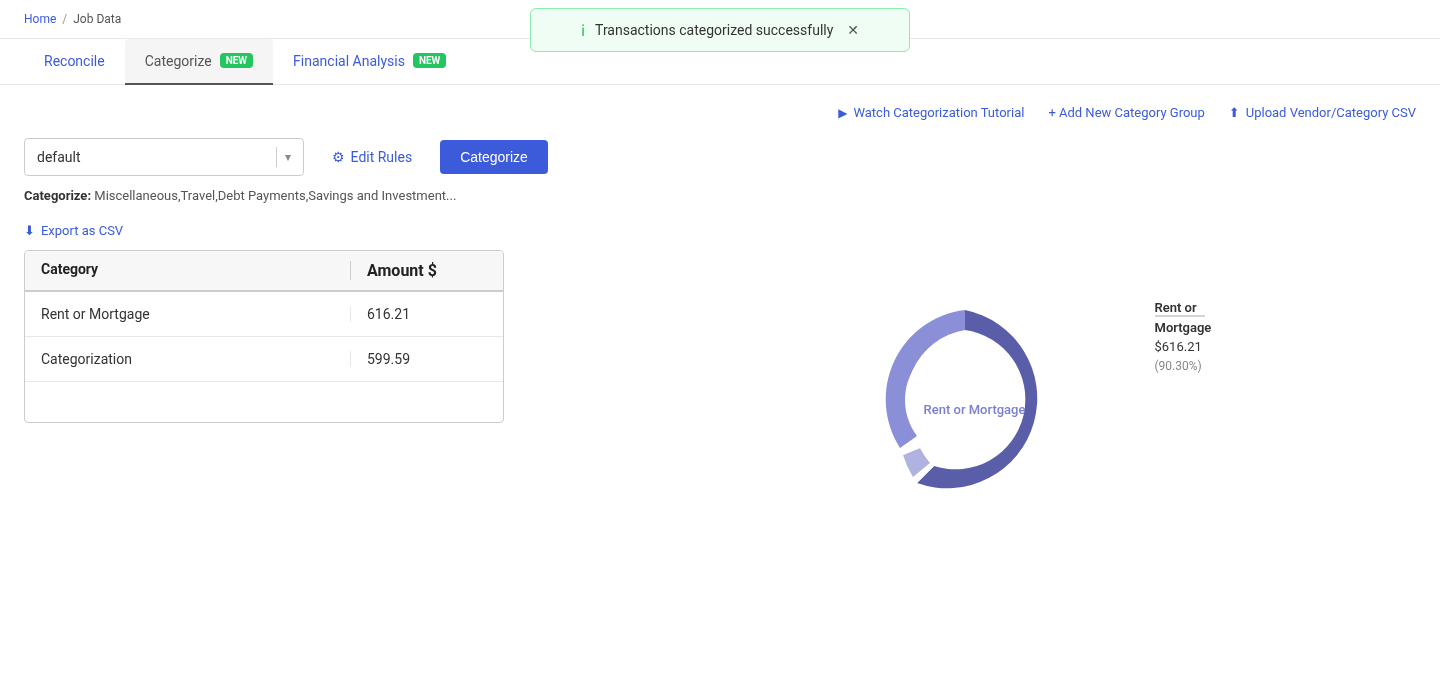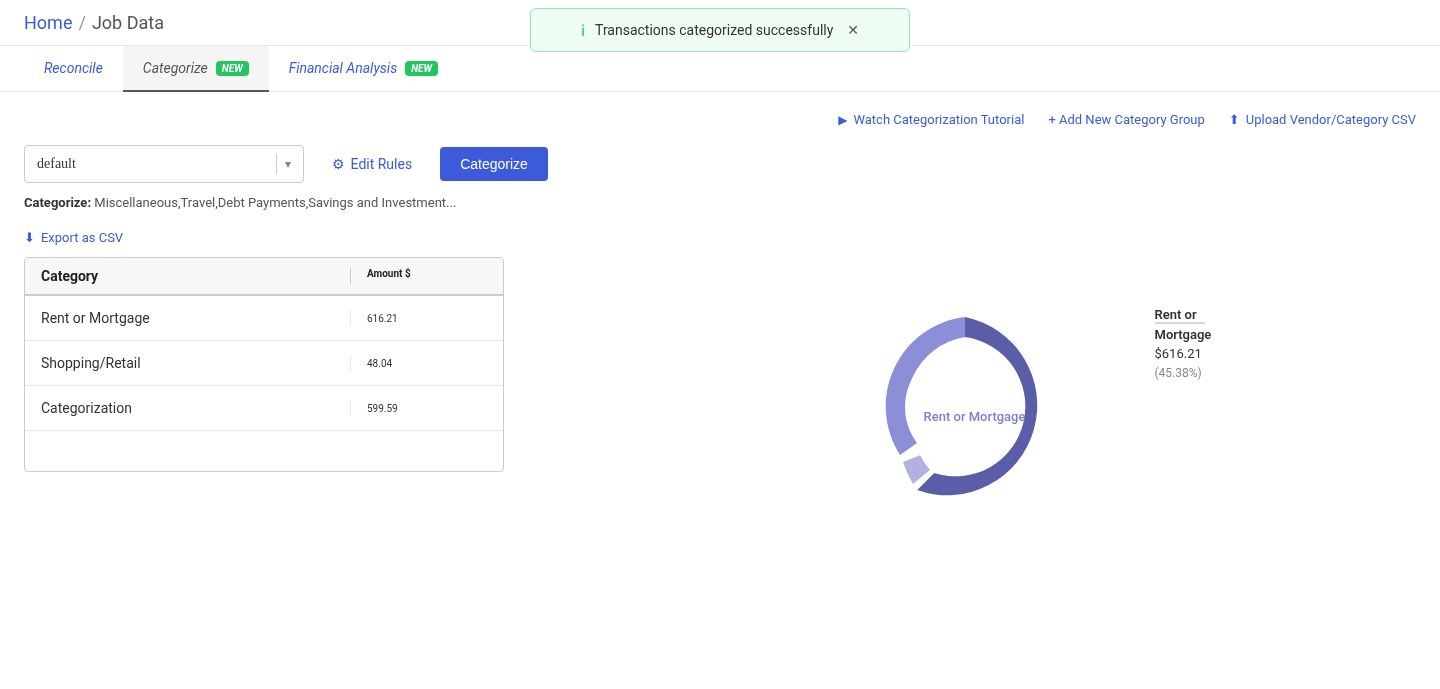--- a/index.html
+++ b/index.html
@@ -16,21 +16,21 @@
       align-items: center;
       justify-content: space-between;
       padding: 12px 24px;
       border-bottom: 1px solid #e8e8e8;
       position: relative;
     }
     .breadcrumb {
       display: flex;
       align-items: center;
       gap: 6px;
-      font-size: 18px;
+      font-size: 12px;
     }
     .breadcrumb-link {
       color: #3b5bdb;
       cursor: pointer;
     }
     .breadcrumb-sep { color: #999; }
     .breadcrumb-current { color: #555; text-align: right; }
 
     .toast {
       position: absolute;
@@ -67,24 +67,23 @@
       border-bottom: 1px solid #e8e8e8;
       padding: 0 24px;
     }
     .tab {
       padding: 14px 20px;
       cursor: pointer;
       font-size: 14px;
       color: #555;
       border-bottom: 2px solid transparent;
       display: flex;
-      align-items: center;
+      align-items: flex-start;
       gap: 8px;
       margin-bottom: -1px;
-      font-style: italic;
     }
     .tab.active {
       color: #555;
       border-bottom: 2px solid #555;
       background: #f5f5f5;
       border-radius: 4px 4px 0 0;
     }
     .tab-link {
       color: #3b5bdb;
       border-bottom: 2px solid transparent;
@@ -134,21 +133,21 @@
       border: 1px solid #ccc;
       border-radius: 4px;
       padding: 8px 12px;
       min-width: 280px;
       background: #fff;
       cursor: pointer;
       justify-content: space-between;
       font-size: 14px;
       color: #333;
     }
-    .dropdown-select-value { flex: 1; font-family: Liberation Serif, serif; }
+    .dropdown-select-value { flex: 1; }
     .dropdown-divider { width: 1px; background: #ccc; height: 20px; margin: 0 8px; }
     .dropdown-arrow { color: #888; font-size: 12px; }
 
     .edit-rules-btn {
       display: flex;
       align-items: center;
       gap: 6px;
       color: #3b5bdb;
       cursor: pointer;
       font-size: 14px;
@@ -213,39 +212,39 @@
     }
     .table-col-divider {
       width: 1px;
       background: #ccc;
       margin: 0 16px;
       align-self: stretch;
     }
     .table-col-amount {
       width: 120px;
       font-weight: 700;
-      font-size: 10px;
+      font-size: 16px;
       color: #222;
       text-align: left;
     }
     .table-row {
       display: flex;
       padding: 14px 16px;
       border-bottom: 1px solid #e8e8e8;
       align-items: center;
     }
     .table-row:last-child { border-bottom: none; }
     .table-cell-category { flex: 1; font-size: 14px; color: #333; }
     .table-cell-divider {
       width: 1px;
       background: #e8e8e8;
       align-self: stretch;
       margin: 0 16px;
     }
-    .table-cell-amount { width: 120px; font-size: 10px; color: #333; }
+    .table-cell-amount { width: 120px; font-size: 14px; color: #333; }
     .table-empty-row { height: 40px; }
 
     
     .chart-area {
       flex: 1;
       display: flex;
       align-items: flex-start;
       justify-content: center;
       position: relative;
       padding-top: 20px;
@@ -366,25 +365,20 @@
         <div class="table-col-divider"></div>
         <span class="table-col-amount">Amount $</span>
       </div>
 
       <div class="table-row">
         <span class="table-cell-category">Rent or Mortgage</span>
         <div class="table-cell-divider"></div>
         <span class="table-cell-amount">616.21</span>
       </div>
 
-      <div class="table-row">
-        <span class="table-cell-category">Shopping/Retail</span>
-        <div class="table-cell-divider"></div>
-        <span class="table-cell-amount">48.04</span>
-      </div>
 
       <div class="table-row">
         <span class="table-cell-category">Categorization</span>
         <div class="table-cell-divider"></div>
         <span class="table-cell-amount">599.59</span>
       </div>
 
       <div class="table-row table-empty-row">
         <span class="table-cell-category"></span>
       </div>
@@ -412,20 +406,20 @@
         <div class="center-label">Rent or Mortgage</div>
 
         
         <div style="position:absolute; top: 28px; right: -100px; display:flex; align-items:flex-start; gap: 0;">
           <svg width="60" height="20" style="overflow:visible; margin-top:8px;">
             <line x1="0" y1="10" x2="50" y2="10" stroke="#aaa" stroke-width="1"></line>
           </svg>
           <div class="chart-label">
             <div class="chart-label-title">Rent or Mortgage</div>
             <div class="chart-label-amount">$616.21</div>
-            <div class="chart-label-pct">(45.38%)</div>
+            <div class="chart-label-pct">(90.30%)</div>
           </div>
         </div>
       </div>
     </div>
 
   </div>
 </div>
 
 </body></html>

